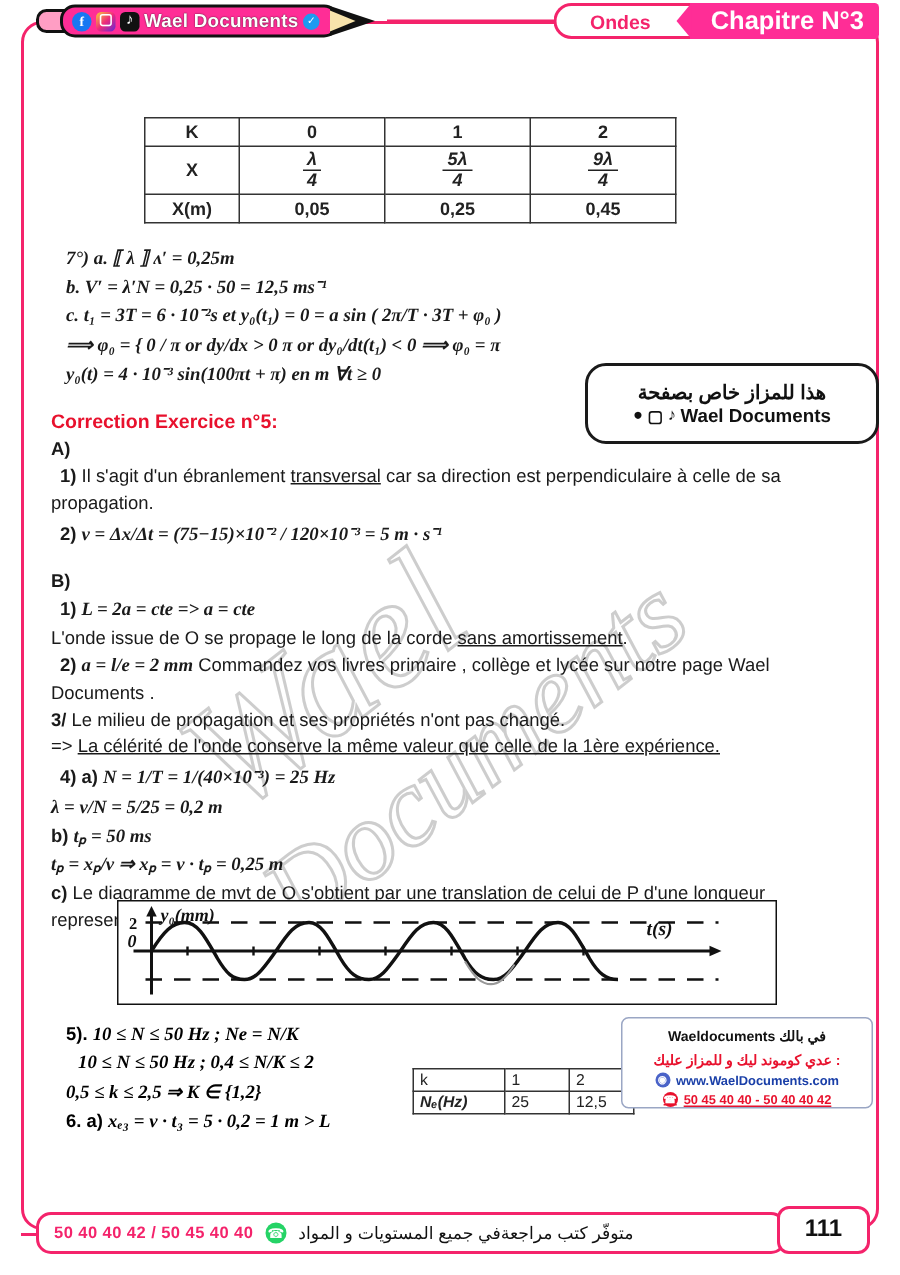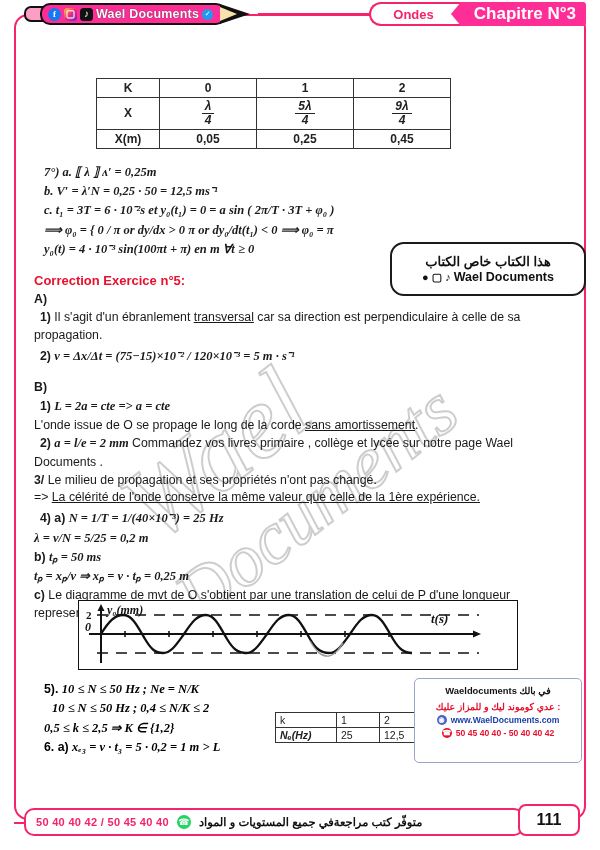--- a/index.html
+++ b/index.html
@@ -145,47 +145,47 @@
     border-collapse:collapse;font-size:10.5px;color:#222;
   }
   #ne-table td{border:1px solid #333;padding:1px 4px;}
   #ne-table .hcell{width:52px;text-align:left;}
   #ne-table .vcell{width:34px;text-align:left;}
 
   
   #contact{
     position:absolute;right:18px;top:678px;width:168px;
     border:1.2px solid #9aa6c4;border-radius:5px;background:#fff;
-    padding:5px 6px 24px;box-sizing:border-box;text-align:center;
+    padding:5px 6px 0;box-sizing:border-box;text-align:center;
   }
   #contact .ar1{font-size:9.4px;font-weight:bold;color:#111;direction:rtl;line-height:1.5;}
   #contact .ar2{font-size:9.4px;font-weight:bold;color:#e8112d;direction:rtl;margin-top:3px;}
   #contact .row{
     display:flex;align-items:center;justify-content:center;gap:4px;
     margin-top:3px;font-size:8.6px;font-weight:bold;
   }
   #contact .web{color:#1a3fa8;}
-  #contact .tel{color:#e8112d;}
+  #contact .tel{color:#e8112d;text-decoration:underline;}
   .mini{
     width:10px;height:10px;border-radius:50%;
     display:inline-flex;align-items:center;justify-content:center;
     font-size:7px;color:#fff;flex:0 0 auto;
   }
   .mini.globe{background:#4a63c8;}
   .mini.phone{background:#e8112d;}
 
   
   #footer-bar{
     position:absolute;left:24px;bottom:14px;height:28px;
     width:500px;
     border:2.5px solid #f4236b;border-radius:10px;background:#fff;
     display:flex;align-items:center;justify-content:flex-end;gap:8px;
     padding:0 10px;box-sizing:border-box;direction:rtl;
   }
-  #footer-ar{font-size:11.5px;font-weight:bold;color:#111;text-align:right;}
+  #footer-ar{font-size:11.5px;font-weight:normal;color:#111;text-align:right;}
   #footer-phones{font-size:11px;font-weight:bold;color:#f4236b;letter-spacing:.3px;direction:ltr;}
   .wa{
     width:14px;height:14px;border-radius:50%;background:#25d366;color:#fff;
     display:inline-flex;align-items:center;justify-content:center;font-size:9px;
   }
   #page-num{
     position:absolute;right:20px;bottom:14px;width:58px;height:28px;
     border:2.2px solid #f4236b;border-radius:8px;background:#fff;
     display:flex;align-items:center;justify-content:center;
     font-size:16px;font-weight:bold;color:#111;
@@ -334,21 +334,21 @@
   <div class="txtline">
     <span class="b">c)</span>
     <span>Le diagramme de mvt de O s'obtient par une translation de celui de P d'une longueur</span>
   </div>
   <div class="txtline">
     <span>represente t</span><sub>p</sub><span> suivant l'axe des temps.</span>
   </div>
 </div>
 
 <div id="stamp">
-  <div class="ar">هذا الكتاب خاص الكتاب</div>
+  <div class="ar">هذا للمزاز خاص بصفحة</div>
   <div class="en">
     <span class="gl">●</span>
     <span class="gl">▢</span>
     <span class="gl">♪</span>
     <span>Wael Documents</span>
   </div>
 </div>
 
 <div id="graph-box">
   <svg width="436" height="66" viewBox="0 0 436 66">

